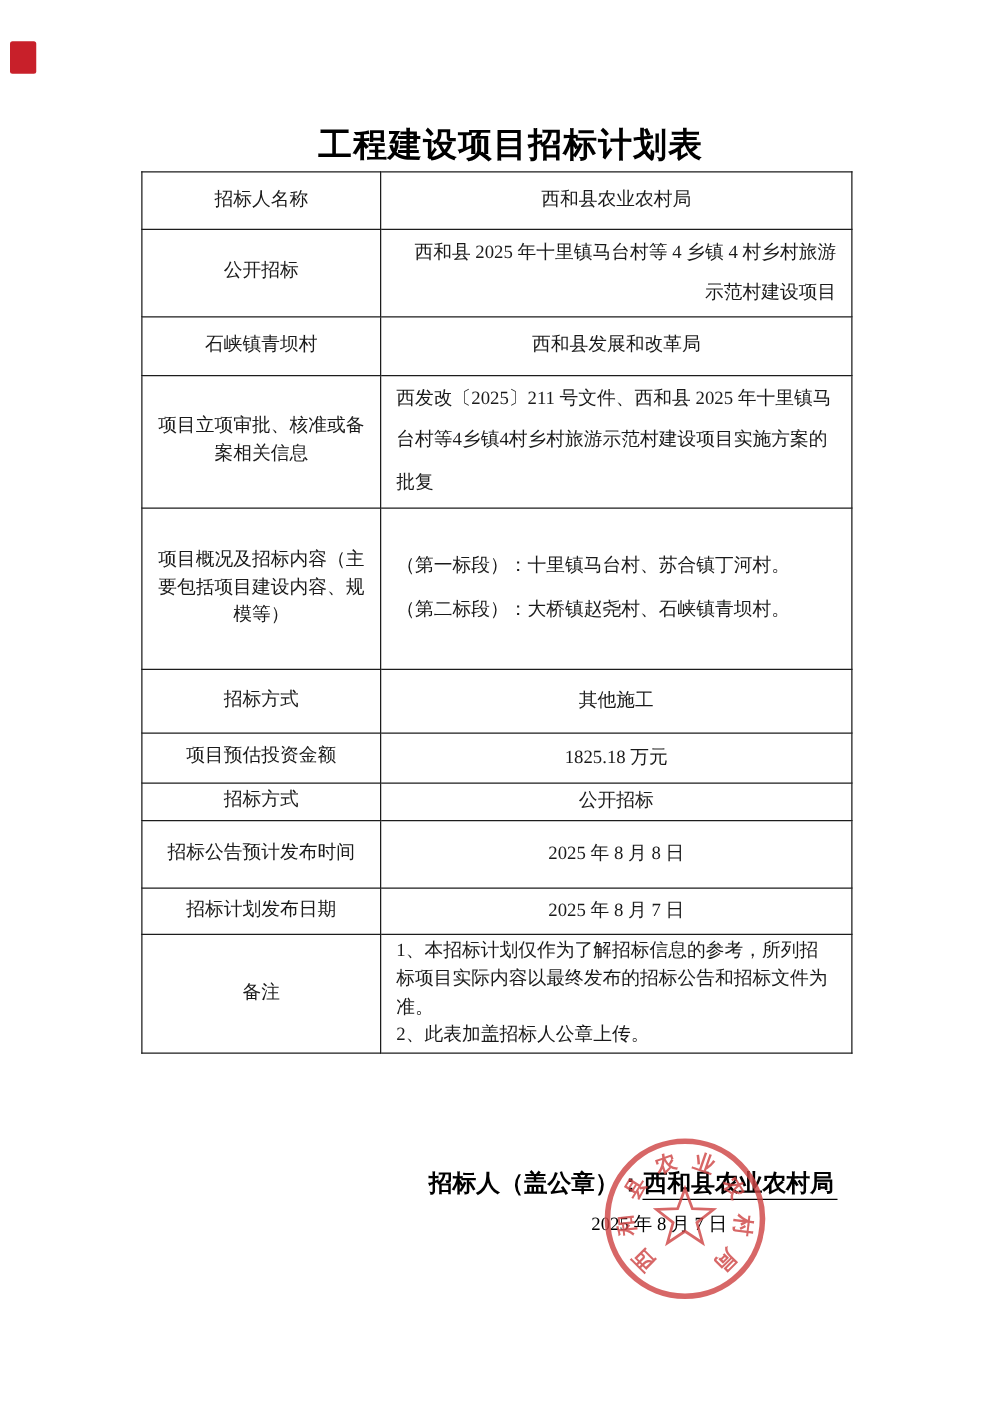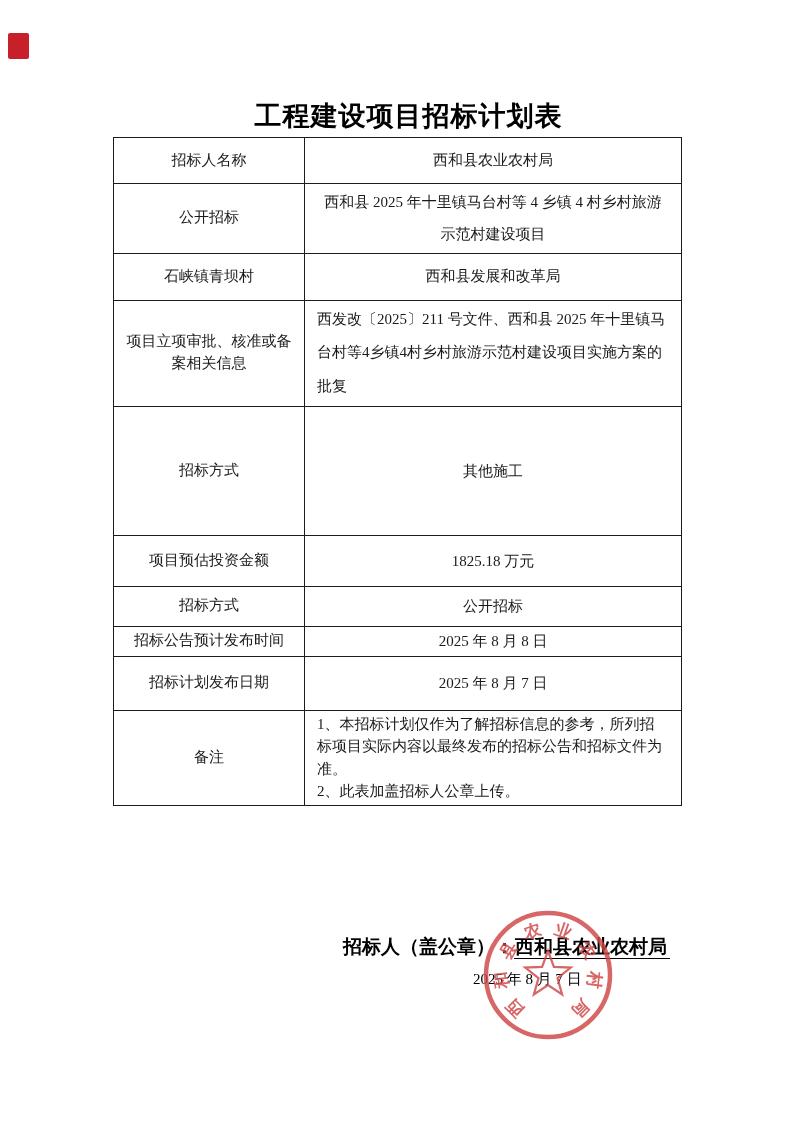--- a/index.html
+++ b/index.html
@@ -30,21 +30,21 @@
   }
   td.lbl{
     width:191px; text-align:center; line-height:1.45; padding:2px 10px;
   }
   td.val{ padding:2px 12px; white-space:pre-line; line-height:1.5; }
   td.val.center{ text-align:center; }
   td.val.left{ text-align:left; }
   
   tr:nth-child(1) td{ height:46px; }
   tr:nth-child(2) td{ height:65px; }
-  tr:nth-child(2) td.val{ line-height:2.15; }
+  tr:nth-child(2) td.val{ line-height:2.15;text-align:right; }
   tr:nth-child(3) td{ height:47px; }
   tr:nth-child(4) td{ height:98px; }
   tr:nth-child(4) td.val{ line-height:2.25; }
   tr:nth-child(5) td{ height:129px; }
   tr:nth-child(5) td.val{ line-height:2.3; }
   tr:nth-child(6) td{ height:51px; }
   tr:nth-child(7) td{ height:40px; }
   tr:nth-child(8) td{ height:30px; }
   tr:nth-child(9) td{ height:54px; }
   tr:nth-child(10) td{ height:37px; }
@@ -90,20 +90,25 @@
       </tr>
       <tr>
         <td class="lbl">石峡镇青坝村</td>
         <td class="val center">西和县发展和改革局</td>
       </tr>
       <tr>
         <td class="lbl">项目立项审批、核准或备案相关信息</td>
         <td class="val left">西发改〔2025〕211 号文件、西和县 2025 年十里镇马台村等4乡镇4村乡村旅游示范村建设项目实施方案的批复</td>
       </tr>
       <tr>
+        <td class="lbl">项目概况及招标内容（主要包括项目建设内容、规模等）</td>
+        <td class="val left">（第一标段）：十里镇马台村、苏合镇丁河村。
+（第二标段）：大桥镇赵尧村、石峡镇青坝村。</td>
+      </tr>
+      <tr>
         <td class="lbl">招标方式</td>
         <td class="val center">其他施工</td>
       </tr>
       <tr>
         <td class="lbl">项目预估投资金额</td>
         <td class="val center">1825.18 万元</td>
       </tr>
       <tr>
         <td class="lbl">招标方式</td>
         <td class="val center">公开招标</td>

